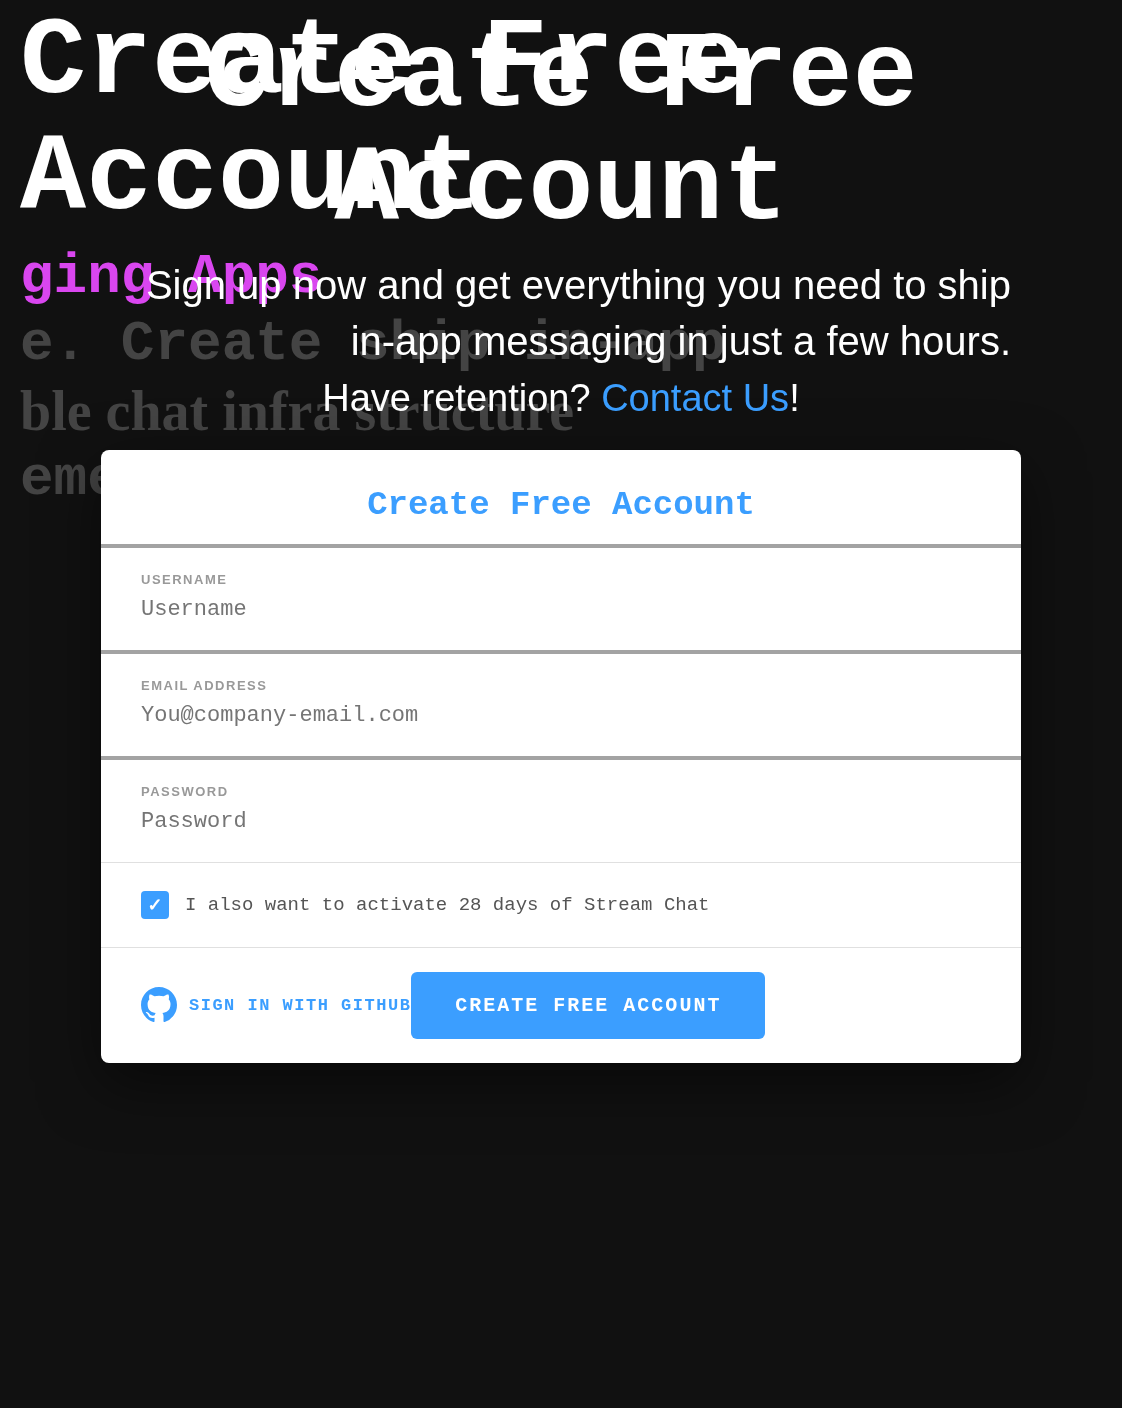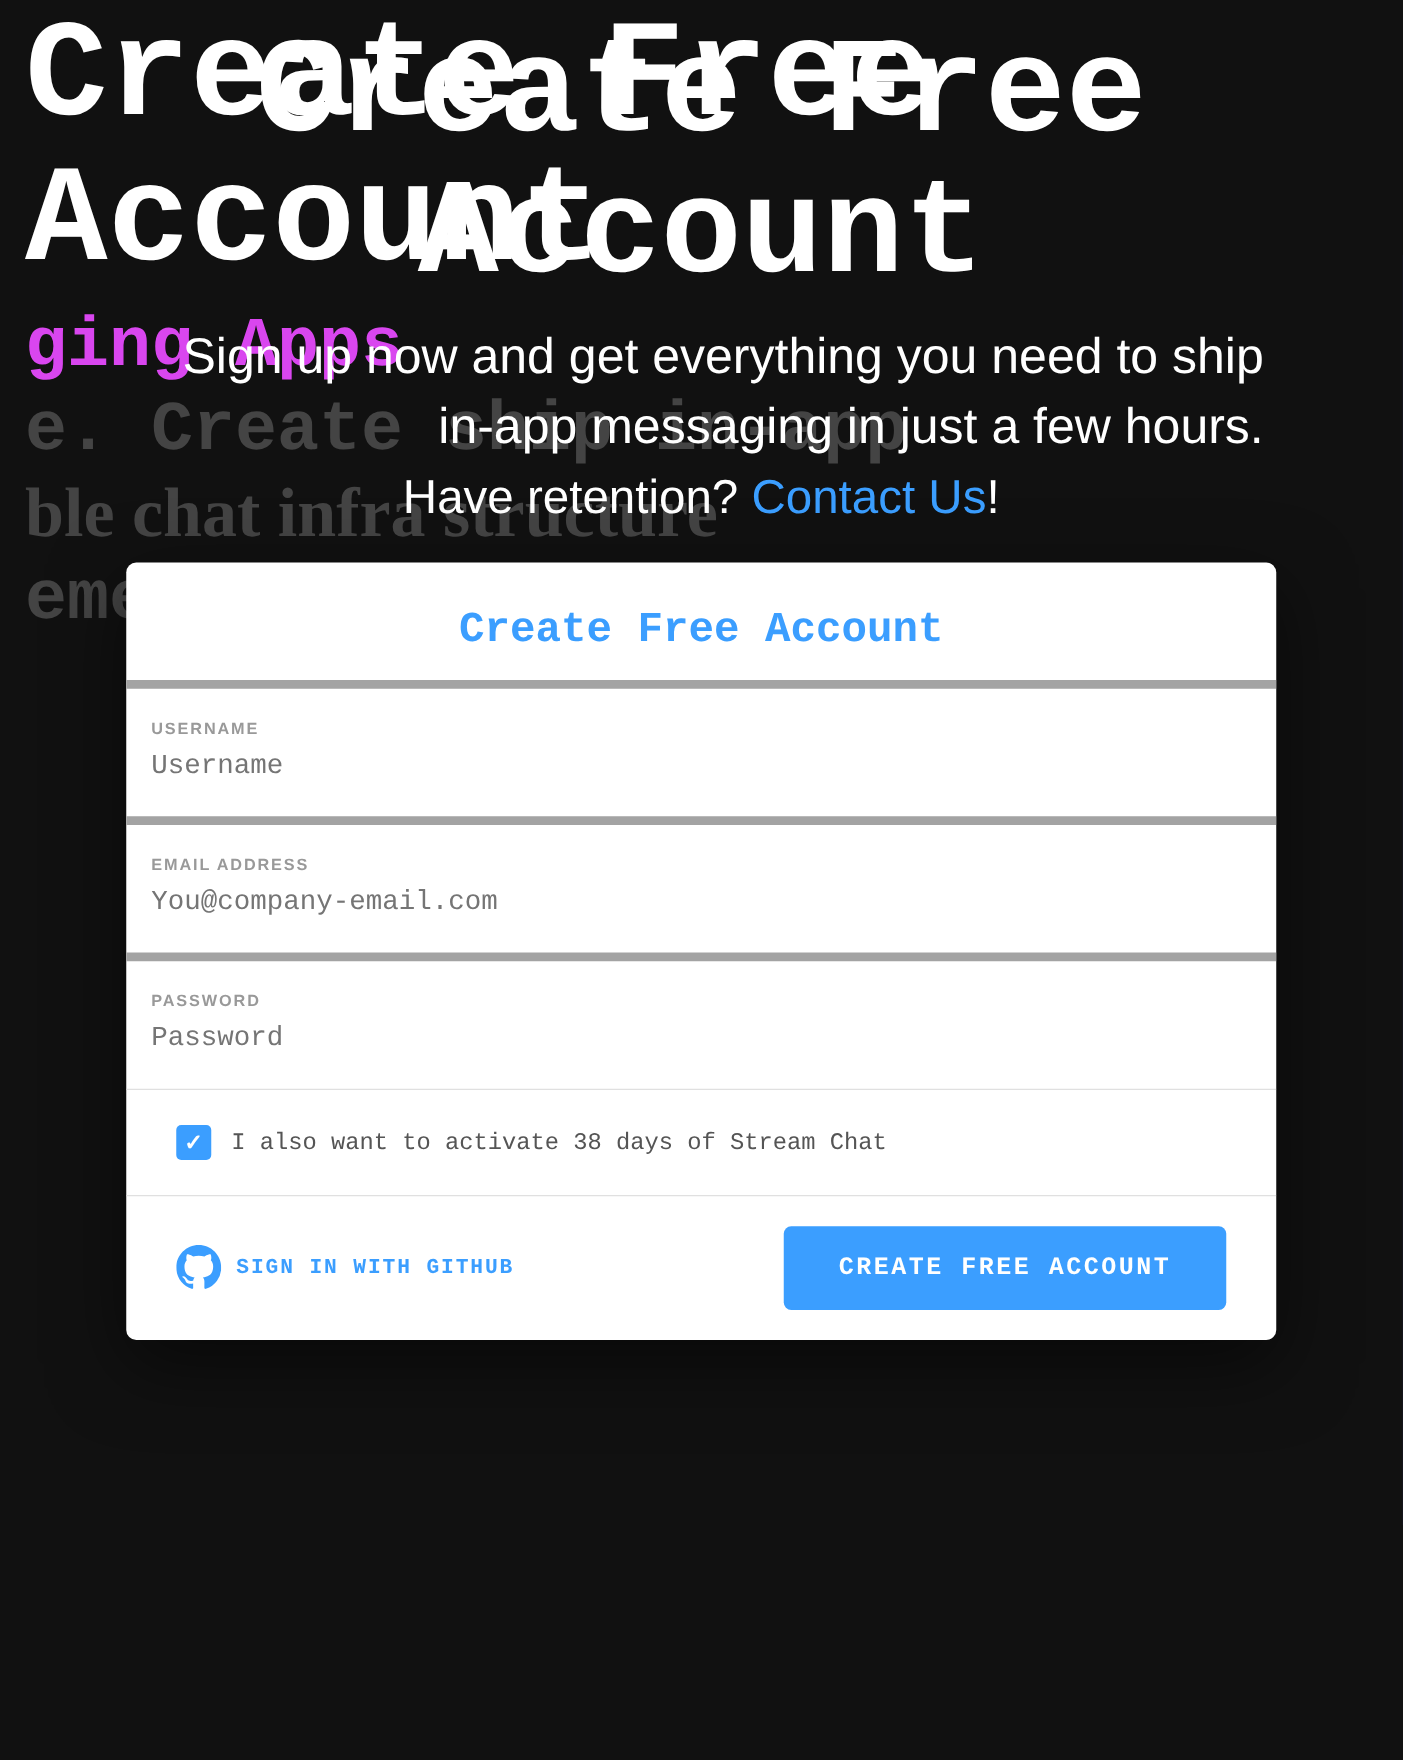--- a/index.html
+++ b/index.html
@@ -89,22 +89,22 @@
     }
 
     .form-card-title {
       font-size: 34px;
       color: #3b9eff;
       font-weight: 600;
       font-family: 'Courier New', monospace;
     }
 
     .form-field {
-      border-top: 7px solid #a3a3a3;
-      padding: 24px 20px 28px;
+      border-top: 4px solid #a3a3a3;
+      padding: 24px 40px 28px;
     }
 
     .field-label {
       font-size: 13px;
       font-weight: 700;
       color: #999;
       letter-spacing: 1.5px;
       text-transform: uppercase;
       margin-bottom: 10px;
       display: block;
@@ -151,21 +151,20 @@
       font-size: 19px;
       color: #555;
       font-family: 'Courier New', monospace;
     }
 
     .form-footer {
       border-top: 1px solid #e0e0e0;
       padding: 24px 40px;
       display: flex;
       align-items: center;
-      justify-content: space-between;
     }
 
     .github-link {
       display: flex;
       align-items: center;
       gap: 12px;
       color: #3b9eff;
       font-size: 17px;
       font-weight: 700;
       letter-spacing: 1.5px;
@@ -236,21 +235,21 @@
 
     <div class="form-field">
       <label class="field-label">PASSWORD</label>
       <input class="field-input" type="password" placeholder="Password" style="">
     </div>
 
     <div class="checkbox-row">
       <div class="checkbox-box">
         <span class="checkbox-checkmark">✓</span>
       </div>
-      <span class="checkbox-label">I also want to activate 38 days of Stream Chat</span>
+      <span class="checkbox-label">I also want to activate 28 days of Stream Chat</span>
     </div>
 
     <div class="form-footer">
 
       <div class="github-link">
         <svg class="github-icon" viewBox="0 0 24 24" fill="#3b9eff" xmlns="http://www.w3.org/2000/svg">
           <path d="M12 0C5.37 0 0 5.37 0 12c0 5.31 3.435 9.795 8.205 11.385.6.105.825-.255.825-.57 0-.285-.015-1.23-.015-2.235-3.015.555-3.795-.735-4.035-1.41-.135-.345-.72-1.41-1.23-1.695-.42-.225-1.02-.78-.015-.795.945-.015 1.62.87 1.845 1.23 1.08 1.815 2.805 1.305 3.495.99.105-.78.42-1.305.765-1.605-2.67-.3-5.46-1.335-5.46-5.925 0-1.305.465-2.385 1.23-3.225-.12-.3-.54-1.53.12-3.18 0 0 1.005-.315 3.3 1.23.96-.27 1.98-.405 3-.405s2.04.135 3 .405c2.295-1.56 3.3-1.23 3.3-1.23.66 1.65.24 2.88.12 3.18.765.84 1.23 1.905 1.23 3.225 0 4.605-2.805 5.625-5.475 5.925.435.375.81 1.095.81 2.22 0 1.605-.015 2.895-.015 3.3 0 .315.225.69.825.57A12.02 12.02 0 0024 12c0-6.63-5.37-12-12-12z"></path>
         </svg>
         <span>SIGN IN WITH GITHUB</span>
       </div>

